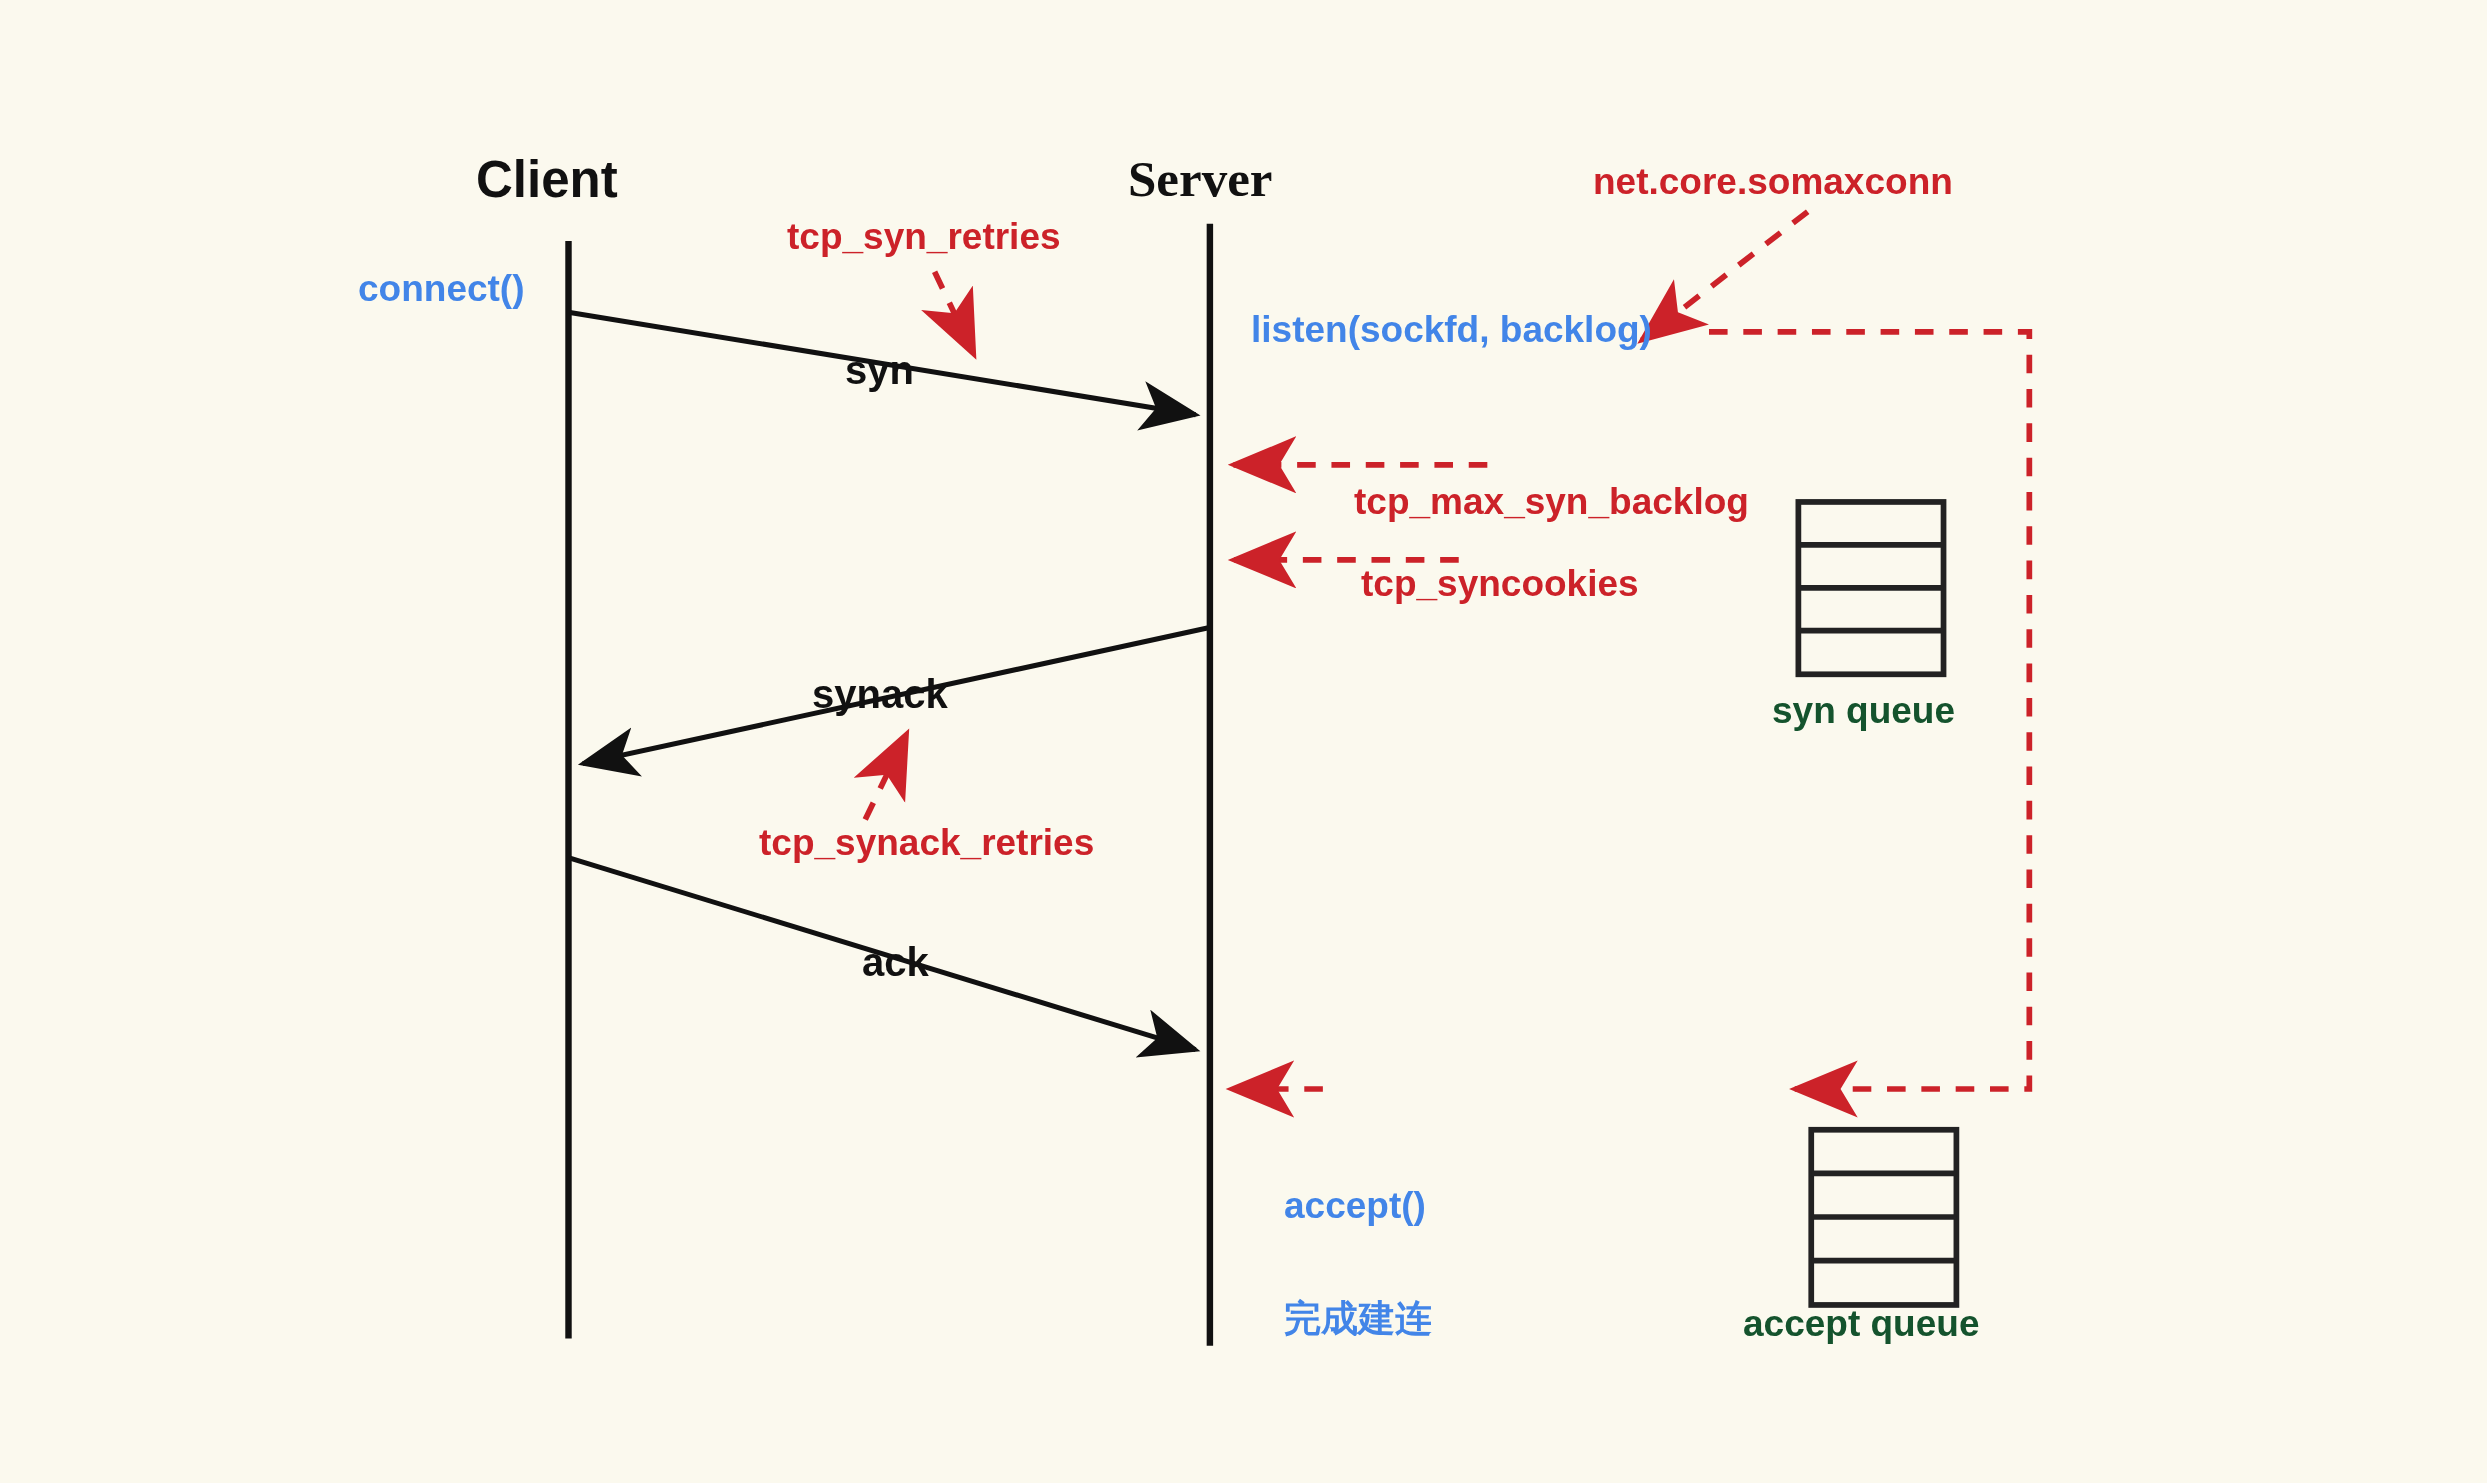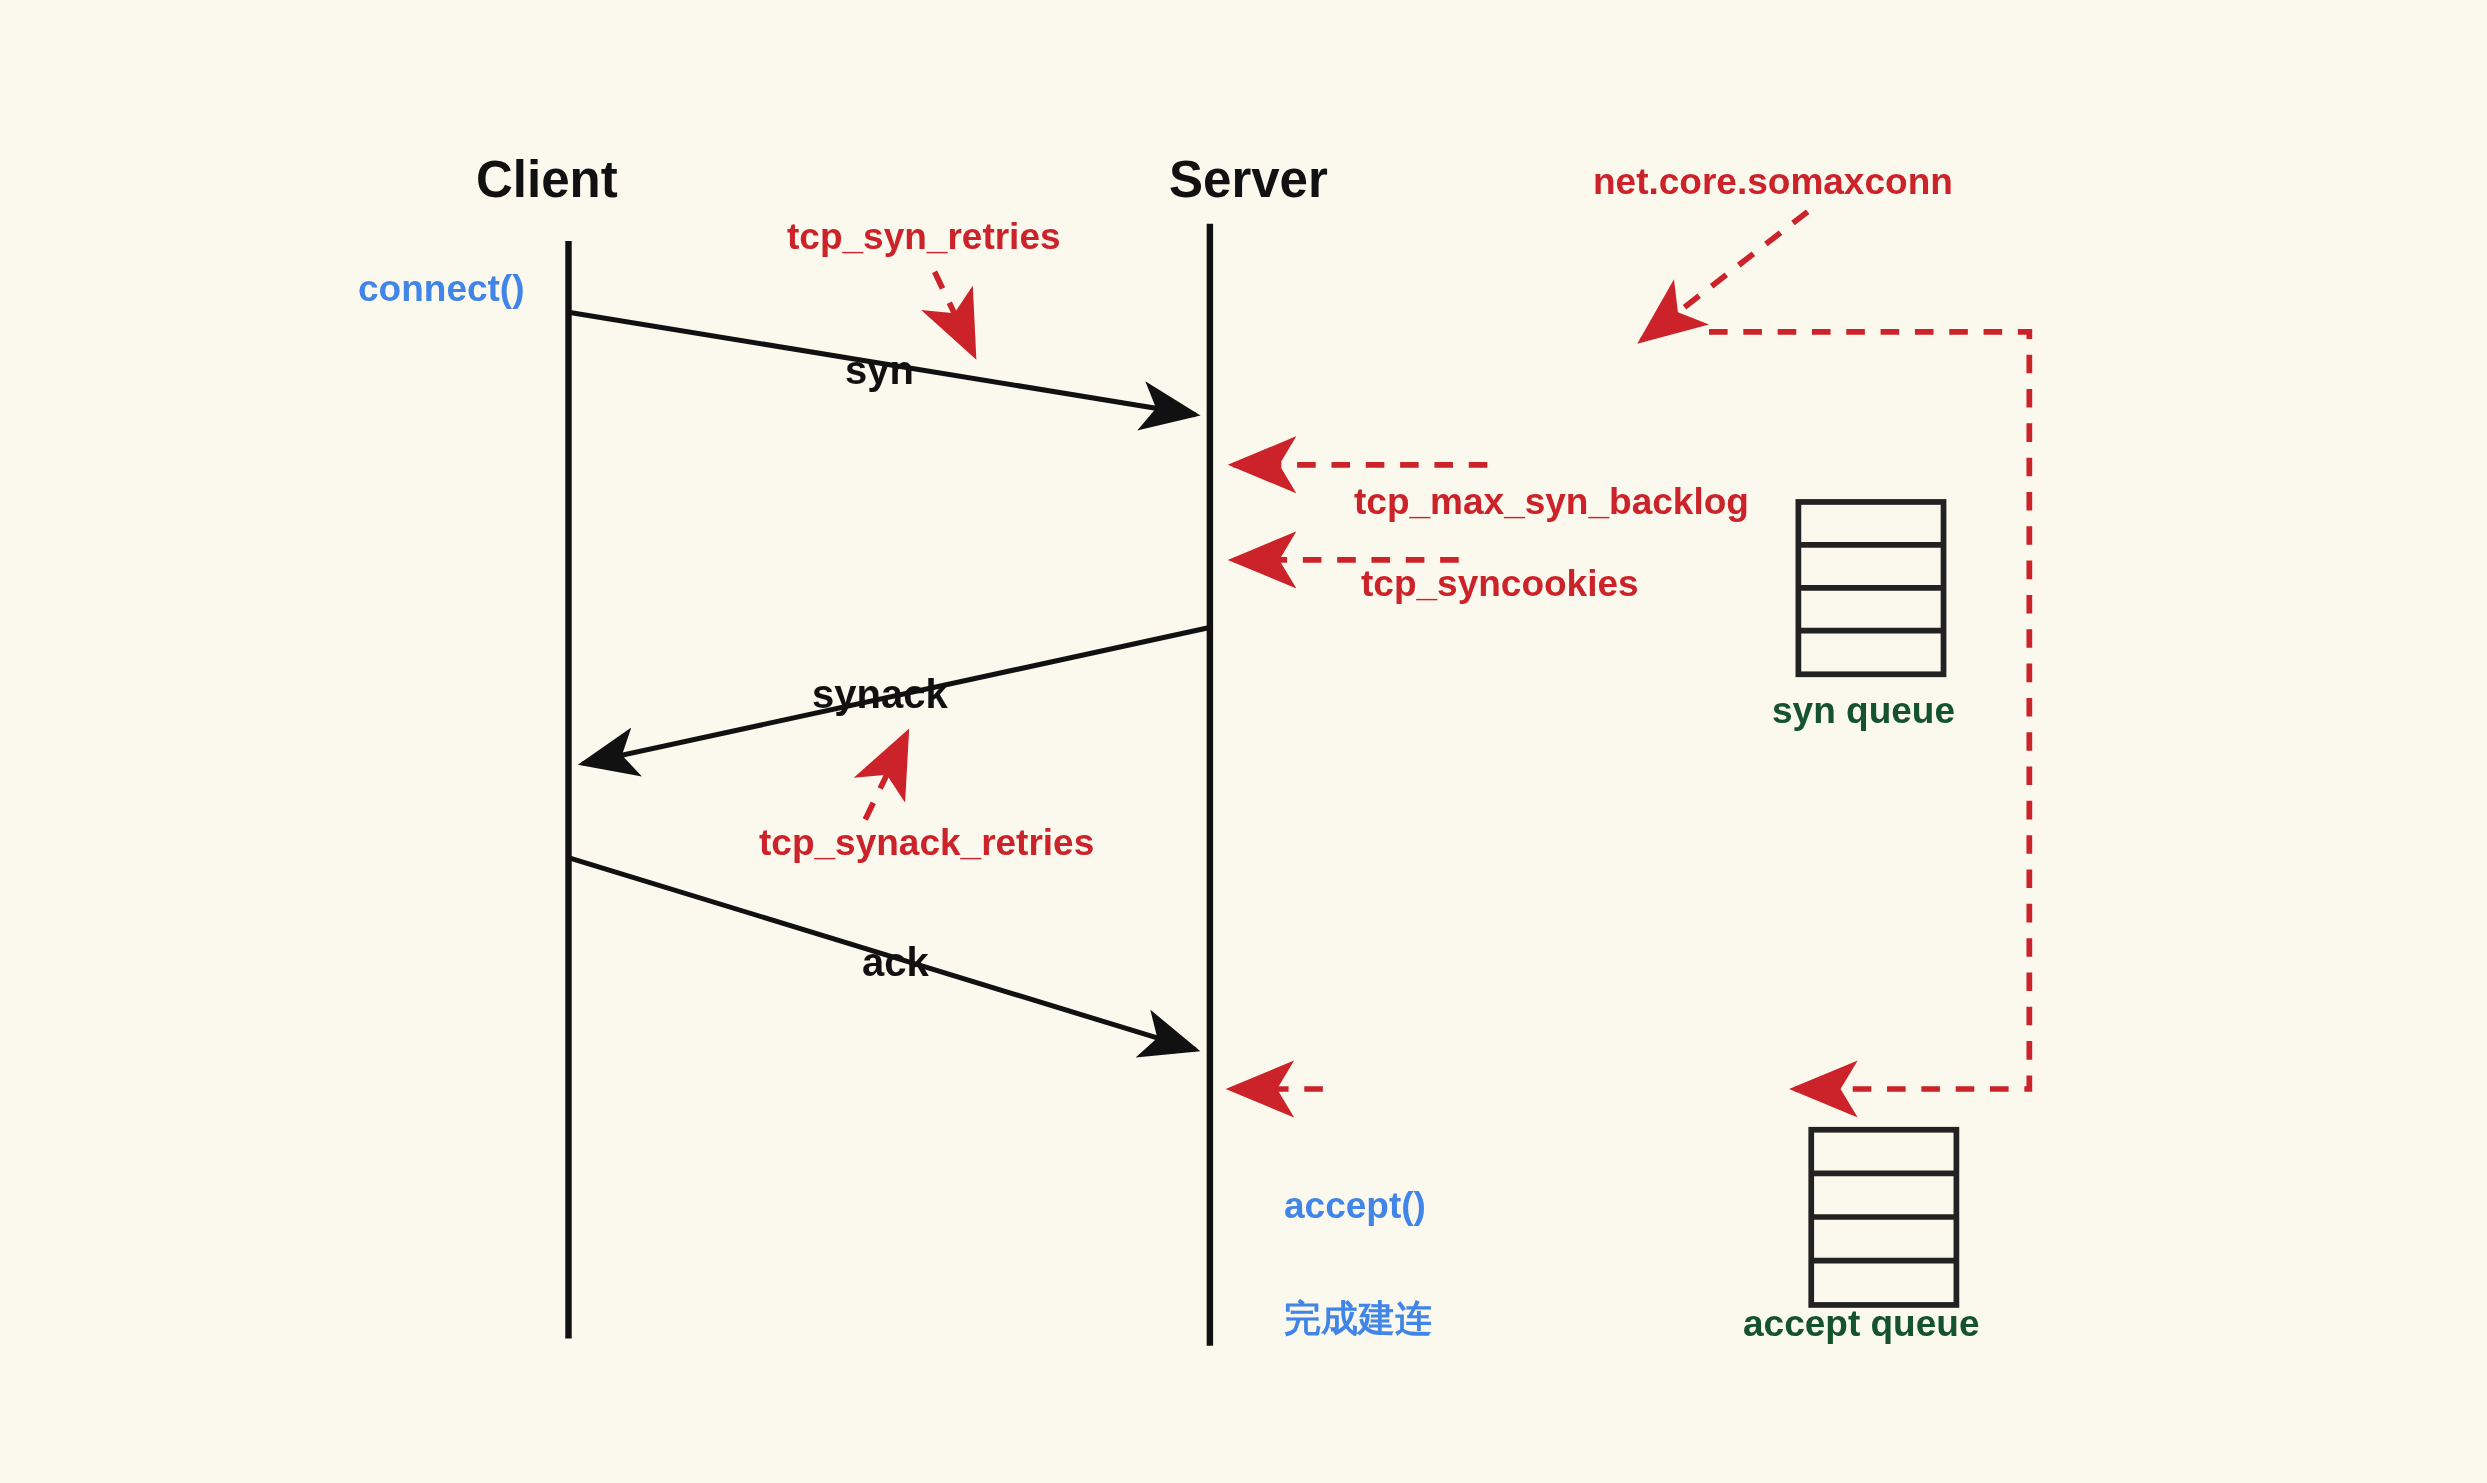--- a/index.html
+++ b/index.html
@@ -68,30 +68,31 @@
     <g>
       <rect x="2533" y="1580" width="203" height="245" fill="none" stroke="#222222" stroke-width="8"></rect>
       <line x1="2533" y1="1641" x2="2736" y2="1641" stroke="#222222" stroke-width="8"></line>
       <line x1="2533" y1="1702" x2="2736" y2="1702" stroke="#222222" stroke-width="8"></line>
       <line x1="2533" y1="1763" x2="2736" y2="1763" stroke="#222222" stroke-width="8"></line>
     </g>
   </svg>
 
   <div class="lbl title" style="left:476px;top:154px;">Client</div>
 
-  <div class="lbl title" style="left:1169px;top:154px;">Server</div>
+  <div class="lbl title" style="left:1128px;top:154px;font-family:Liberation Serif, serif;">Server</div>
 
   <div class="lbl api" style="left:358px;top:270px;">connect()</div>
 
   <div class="lbl param" style="left:787px;top:218px;text-align:right;">tcp_syn_retries</div>
 
   <div class="lbl msg" style="left:845px;top:350px;">syn</div>
 
   <div class="lbl param" style="left:1593px;top:163px;">net.core.somaxconn</div>
 
+  <div class="lbl api" style="left:1251px;top:311px;">listen(sockfd, backlog)</div>
 
   <div class="lbl param" style="left:1354px;top:483px;">tcp_max_syn_backlog</div>
 
   <div class="lbl param" style="left:1361px;top:565px;">tcp_syncookies</div>
 
   <div class="lbl qname" style="left:1772px;top:692px;">syn queue</div>
 
   <div class="lbl msg" style="left:812px;top:674px;">synack</div>
 
   <div class="lbl param" style="left:759px;top:824px;">tcp_synack_retries</div>

